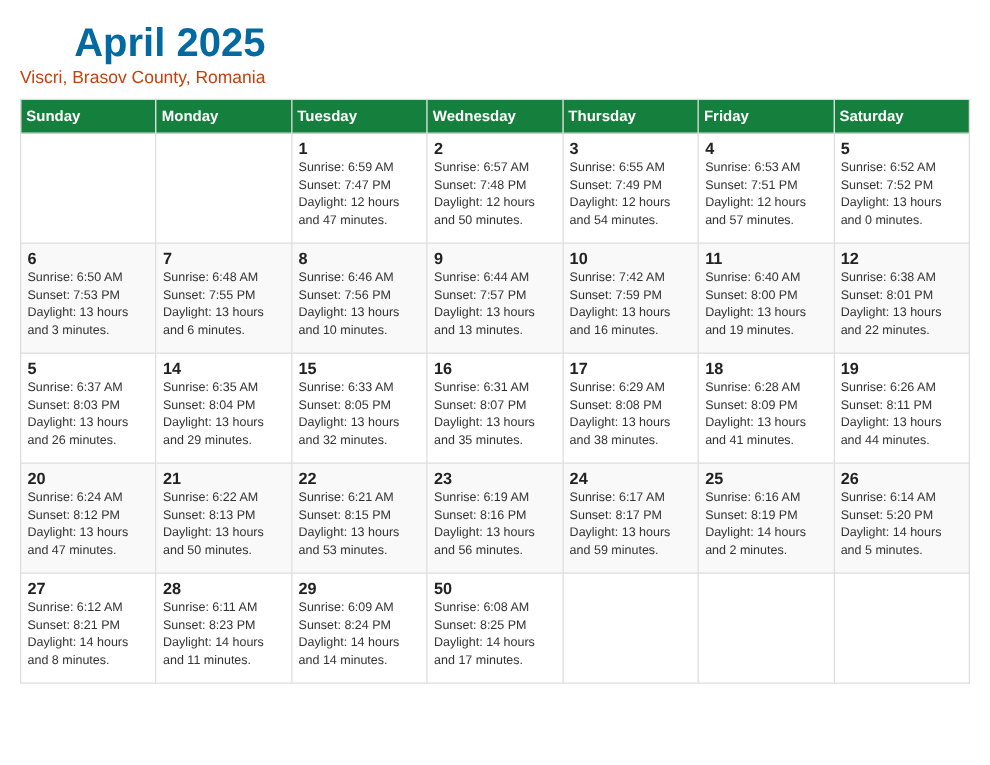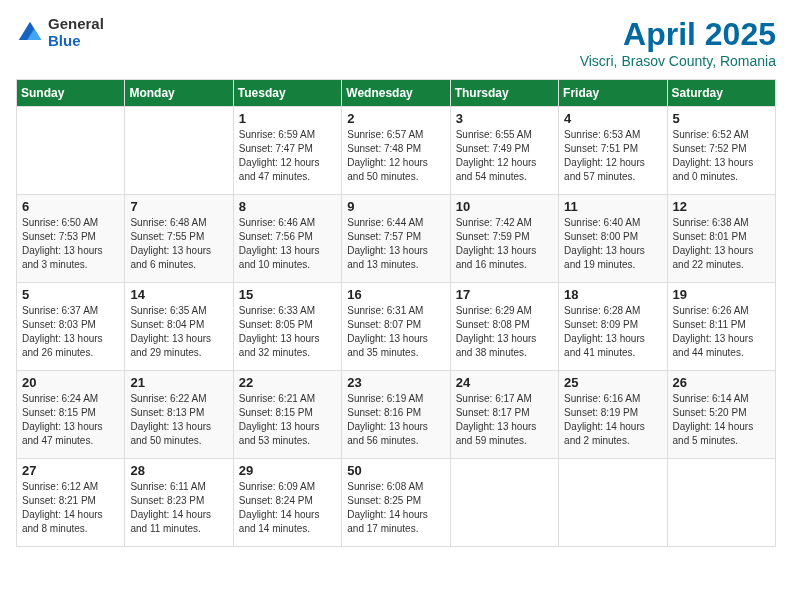--- a/index.html
+++ b/index.html
@@ -43,21 +43,21 @@
     .title-section {
       text-align: right;
     }
     .month-title {
       font-size: 32px;
       font-weight: bold;
       color: #0369a1;
     }
     .subtitle {
       font-size: 14px;
-      color: #0f766e;
+      color: #c2410c;
     }
     .calendar {
       width: 100%;
       border-collapse: collapse;
       font-size: 11px;
     }
     .calendar th {
       background-color: #15803d;
       color: #fff;
       padding: 6px 4px;
@@ -90,30 +90,20 @@
       line-height: 1.4;
     }
     .empty-cell {
       background: #fff !important;
     }
   </style>
 </head>
 <body>
 
 <div class="header">
-  <div class="logo">
-    <svg class="logo-icon" viewBox="0 0 40 40">
-      <polygon points="20,4 36,30 4,30" fill="#1565c0"></polygon>
-      <polygon points="26,14 36,30 16,30" fill="#42a5f5"></polygon>
-    </svg>
-    <div class="logo-text">
-      <span class="logo-general">General</span>
-      <span class="logo-blue">Blue</span>
-    </div>
-  </div>
   <div class="title-section">
     <div class="month-title">April 2025</div>
     <div class="subtitle">Viscri, Brasov County, Romania</div>
   </div>
 </div>
 
 <table class="calendar">
   <thead>
     <tr>
       <th>Sunday</th>
@@ -245,21 +235,21 @@
           <div class="day-number">19</div>
           <div class="day-detail">Sunrise: 6:26 AM
 Sunset: 8:11 PM
 Daylight: 13 hours and 44 minutes.</div>
         </td>
       </tr>
       <tr>
         <td>
           <div class="day-number">20</div>
           <div class="day-detail">Sunrise: 6:24 AM
-Sunset: 8:15 PM
+Sunset: 8:12 PM
 Daylight: 13 hours and 47 minutes.</div>
         </td>
         <td>
           <div class="day-number">21</div>
           <div class="day-detail">Sunrise: 6:22 AM
 Sunset: 8:13 PM
 Daylight: 13 hours and 50 minutes.</div>
         </td>
         <td>
           <div class="day-number">22</div>

